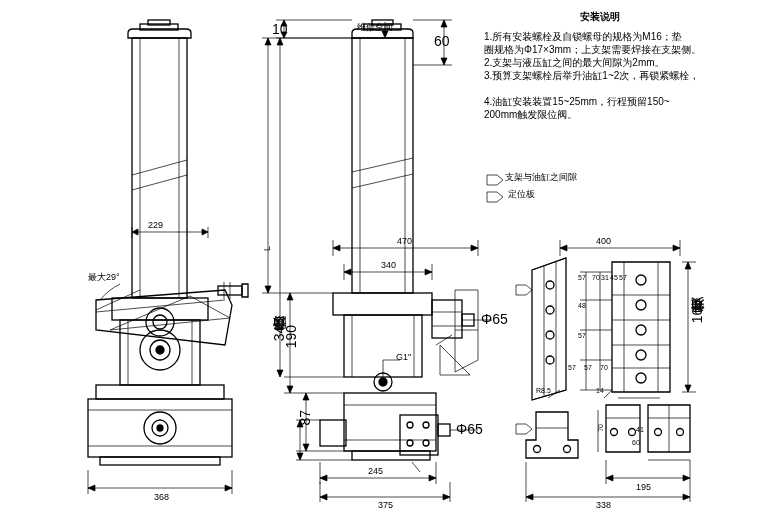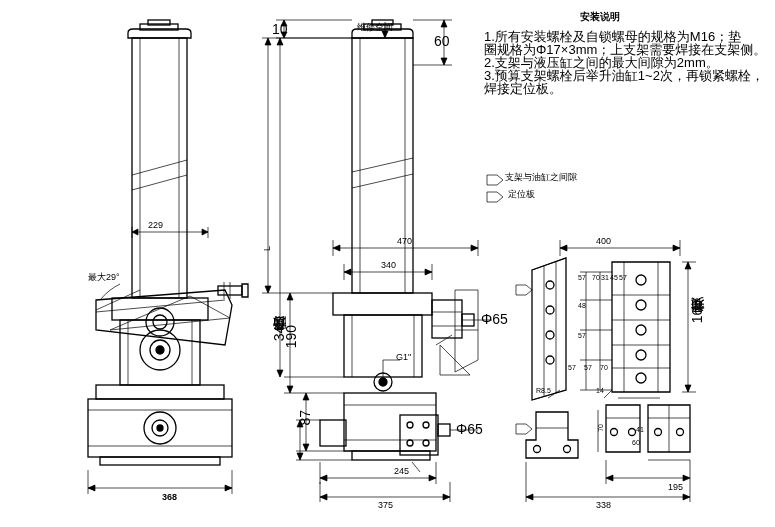--- a/index.html
+++ b/index.html
@@ -2,21 +2,21 @@
 <html><head>
 <meta charset="utf-8">
 <style>
   html,body{margin:0;padding:0;background:#ffffff;}
   body{width:775px;height:527px;overflow:hidden;font-family:"Liberation Sans",sans-serif;color:#000;}
   #sheet{position:relative;width:775px;height:430px;background:#fff;}
   .lbl{position:absolute;font-size:9px;line-height:11px;white-space:nowrap;color:#000;}
   .lbl.sm{font-size:14px;}
   .lbl.xs{font-size:7px;}
   .vert{writing-mode:vertical-rl;text-orientation:mixed;transform:rotate(180deg);}
-  .notes{position:absolute;font-size:13px;line-height:13px;white-space:pre-line;}
+  .notes{position:absolute;font-size:10px;line-height:13px;white-space:pre-line;}
   .title{position:absolute;font-size:10px;font-weight:bold;}
   svg{position:absolute;left:0;top:0;}
   .ln{stroke:#000;fill:none;}
   .thin{stroke-width:0.7;}
   .thick{stroke-width:1.3;}
   .fill-b{fill:#000;}
 </style>
 </head>
 <body>
 
@@ -325,49 +325,50 @@
       <path d="M612 390 L604 398"></path>
     </g>
   </svg>
 
   <div class="title" style="left:580px;top:10px;">安装说明</div>
 
   <div class="notes" style="left:484px;top:30px;width:290px;">1.所有安装螺栓及自锁螺母的规格为M16；垫</div>
   <div class="notes" style="left:484px;top:43px;width:290px;">   圈规格为Φ17×3mm；上支架需要焊接在支架侧。</div>
   <div class="notes" style="left:484px;top:56px;width:290px;">2.支架与液压缸之间的最大间隙为2mm。</div>
   <div class="notes" style="left:484px;top:69px;width:290px;">3.预算支架螺栓后举升油缸1~2次，再锁紧螺栓，</div>
-  <div class="notes" style="left:484px;top:82px;width:290px;">   焊接定位板。</div>
+  <div class="notes" style="left:484px;top:95px;width:290px;">4.油缸安装装置15~25mm，行程预留150~</div>
+  <div class="notes" style="left:484px;top:108px;width:290px;">   200mm触发限位阀。</div>
 
   <div class="lbl" style="left:505px;top:172px;">支架与油缸之间隙</div>
   <div class="lbl" style="left:508px;top:189px;">定位板</div>
 
   <div class="lbl" style="left:357px;top:22px;">维修空间</div>
   <div class="lbl sm" style="left:272px;top:24px;">10</div>
   <div class="lbl sm" style="left:434px;top:36px;">60</div>
 
   <div class="lbl" style="left:148px;top:220px;">229</div>
-  <div class="lbl" style="left:162px;top:492px;font-weight:bold;">368</div>
+  <div class="lbl" style="left:154px;top:492px;">368</div>
   <div class="lbl" style="left:88px;top:272px;">最大29°</div>
 
   <div class="lbl vert" style="left:262px;top:246px;">L</div>
   <div class="lbl vert sm" style="left:274px;top:318px;">阶合尺寸345</div>
   <div class="lbl vert sm" style="left:286px;top:325px;">190</div>
   <div class="lbl vert sm" style="left:300px;top:410px;">87</div>
 
   <div class="lbl" style="left:397px;top:236px;">470</div>
   <div class="lbl" style="left:381px;top:260px;text-align:right;">340</div>
-  <div class="lbl" style="left:368px;top:466px;margin-left:26px;">245</div>
+  <div class="lbl" style="left:368px;top:466px;">245</div>
   <div class="lbl" style="left:378px;top:500px;">375</div>
 
   <div class="lbl sm" style="left:481px;top:314px;">Φ65</div>
   <div class="lbl sm" style="left:456px;top:424px;">Φ65</div>
   <div class="lbl" style="left:396px;top:352px;">G1"</div>
 
   <div class="lbl" style="left:596px;top:236px;">400</div>
-  <div class="lbl" style="left:636px;top:482px;margin-left:32px;">195</div>
+  <div class="lbl" style="left:636px;top:482px;">195</div>
   <div class="lbl" style="left:596px;top:500px;">338</div>
   <div class="lbl vert sm" style="left:692px;top:300px;">安装尺寸165</div>
 
   <div class="lbl xs" style="left:536px;top:385px;">R8.5</div>
   <div class="lbl xs" style="left:596px;top:385px;">14</div>
   <div class="lbl xs" style="left:632px;top:437px;">60</div>
   <div class="lbl xs vert" style="left:595px;top:424px;">70</div>
   <div class="lbl xs" style="left:636px;top:424px;">41</div>
 
   <div class="lbl xs" style="left:578px;top:272px;">57</div>

